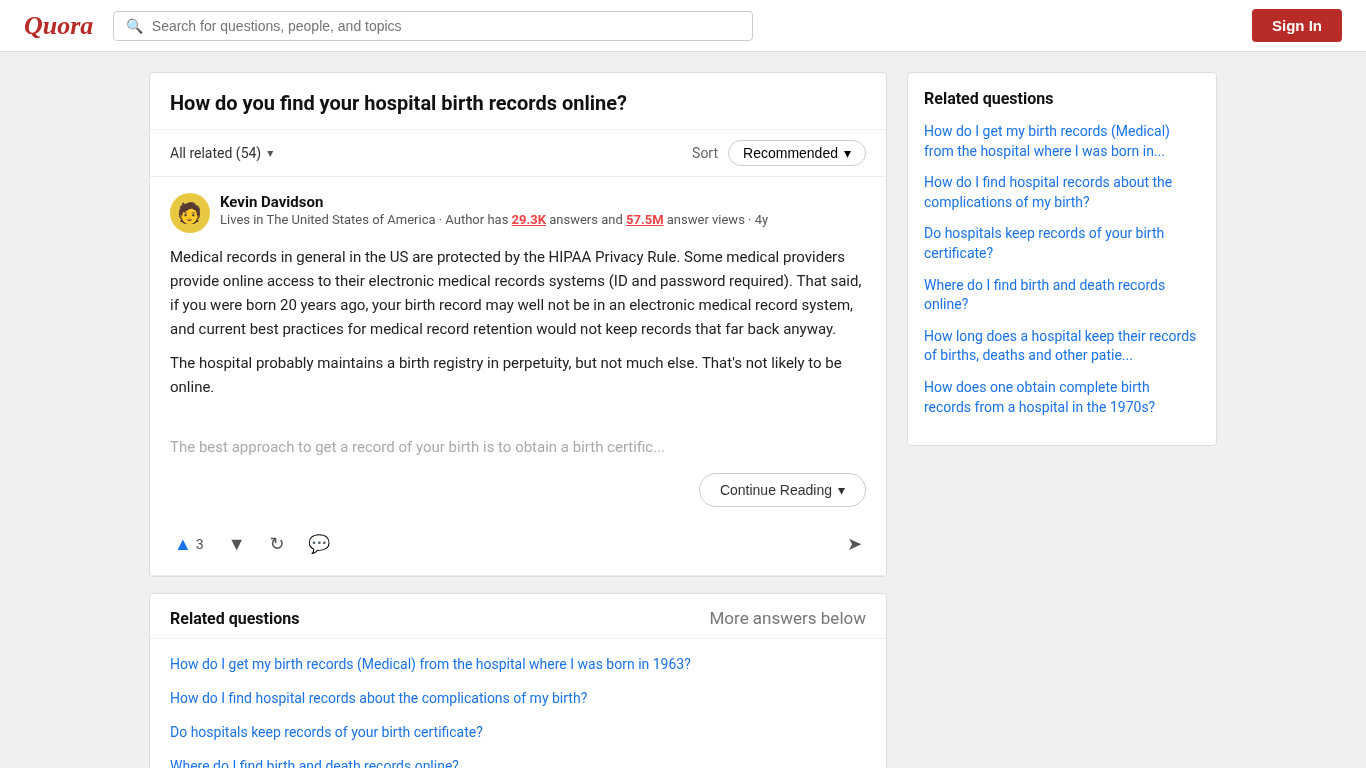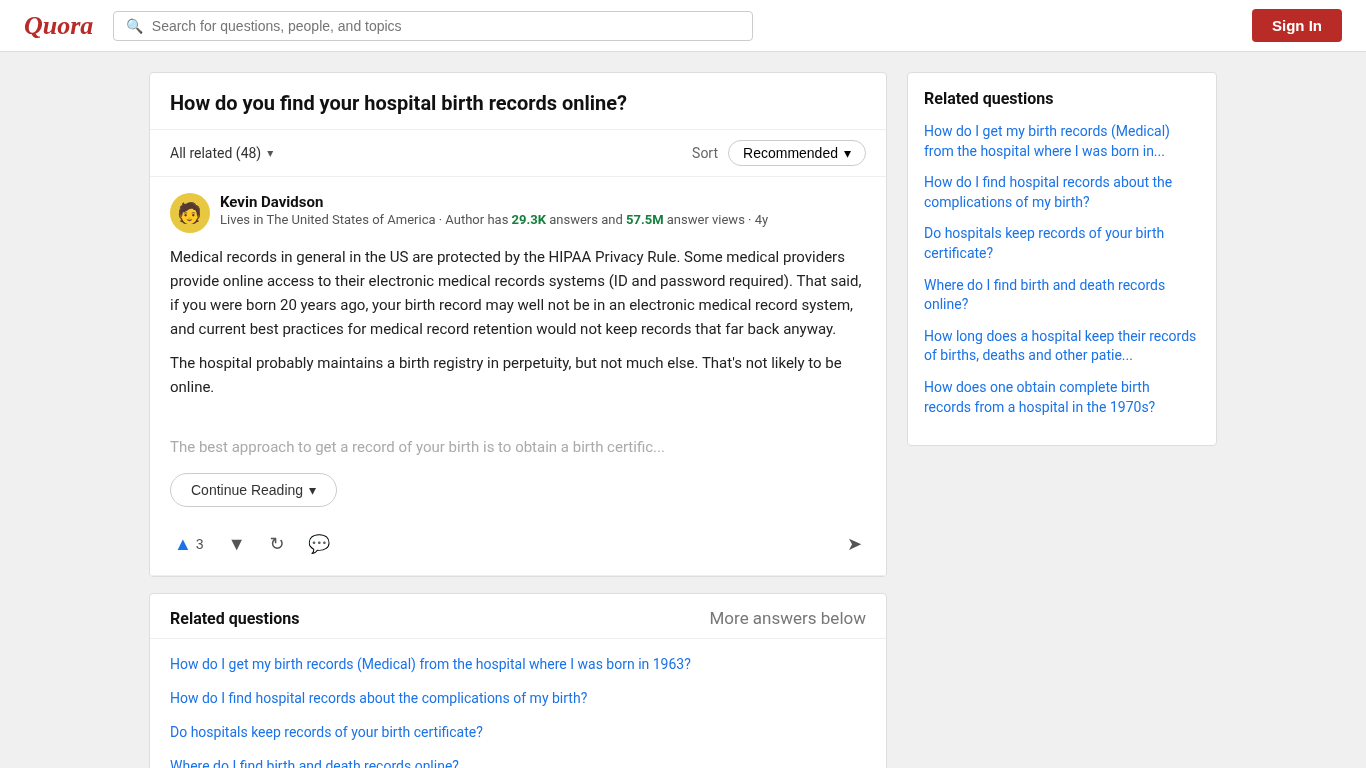--- a/index.html
+++ b/index.html
@@ -166,40 +166,40 @@
     .author-name {
       font-weight: 700;
       font-size: 15px;
       color: #111;
     }
     .author-bio {
       font-size: 13px;
       color: #555;
       line-height: 1.4;
     }
-    .author-bio strong { color: #15803d; }
+    .author-bio strong { color: #ef4444; text-decoration: underline; }
 
     .answer-text {
       font-size: 15px;
       color: #222;
       line-height: 1.6;
       margin-bottom: 10px;
     }
     .answer-text-faded {
       font-size: 15px;
       color: #aaa;
       line-height: 1.6;
       margin-bottom: 14px;
       position: relative;
       margin-top: 36px;
     }
 
     .continue-reading-wrap {
       display: flex;
-      justify-content: flex-start;
+      justify-content: flex-end;
       margin: 8px 0 16px;
     }
     .continue-reading-btn {
       border: 1px solid #ccc;
       border-radius: 20px;
       padding: 8px 20px;
       background: #fff;
       font-size: 14px;
       color: #333;
       cursor: pointer;
@@ -308,21 +308,21 @@
 
 <div class="page-content">
 
   <div class="main-col">
 
     <div class="question-card">
       <div class="question-title">How do you find your hospital birth records online?</div>
 
       <div class="filter-bar">
         <div class="all-related">
-          <span>All related (48)</span>
+          <span>All related (54)</span>
           <span class="chevron-down">▾</span>
         </div>
         <div class="sort-wrap">
           <span>Sort</span>
           <button class="sort-btn">
             <span>Recommended</span>
             <span>▾</span>
           </button>
         </div>
       </div>

